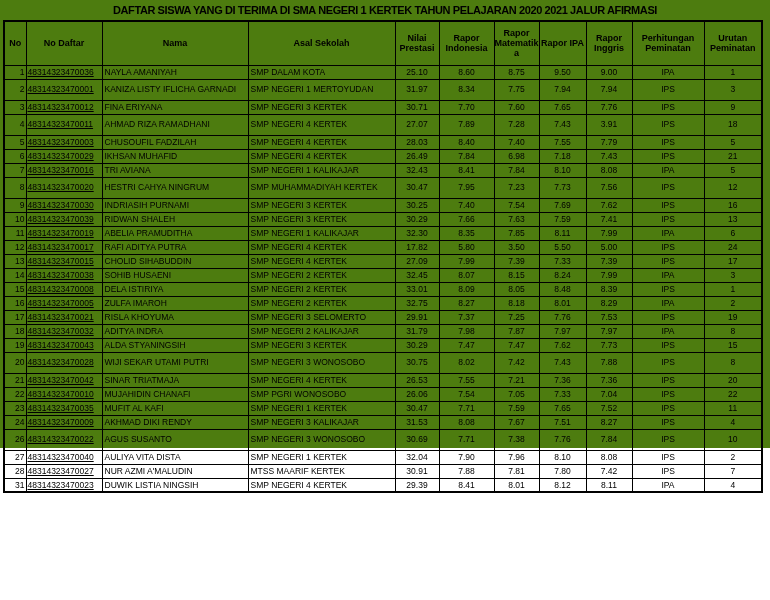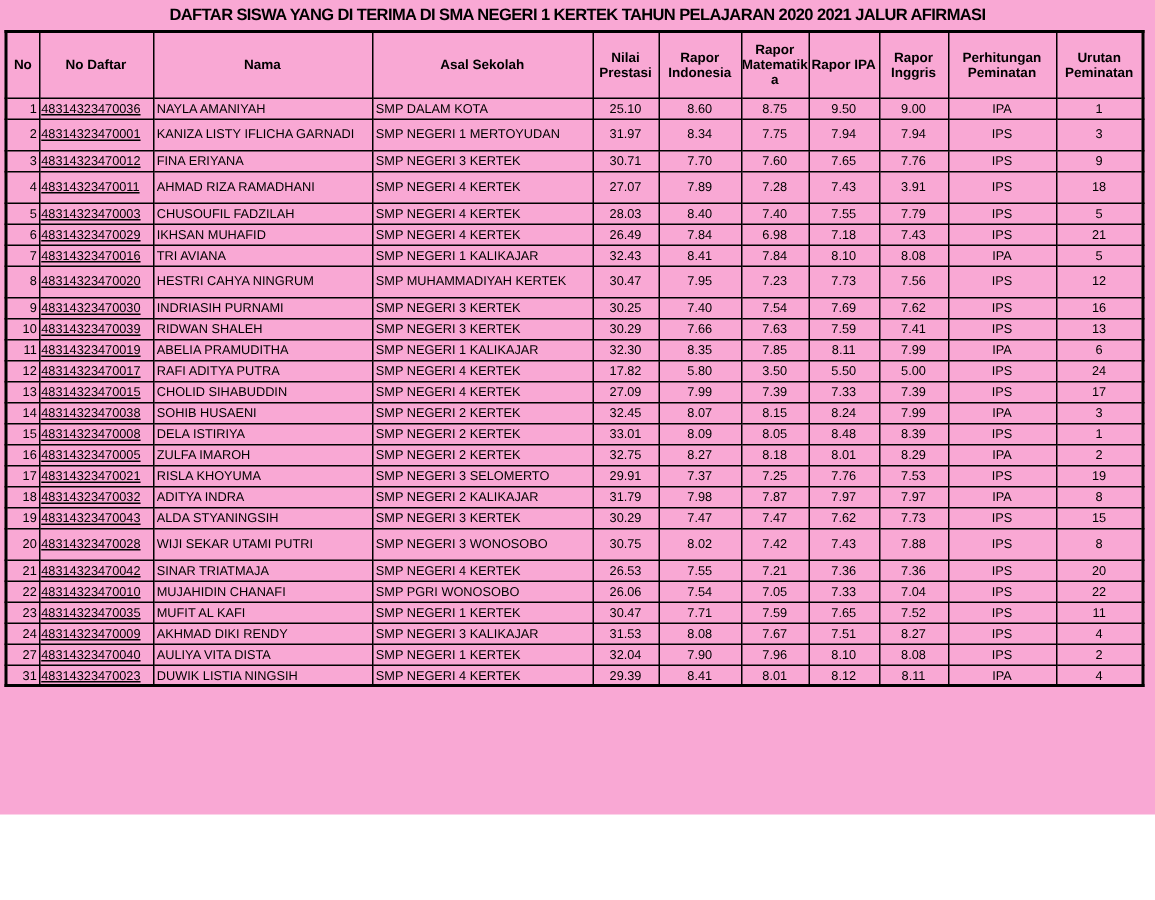--- a/index.html
+++ b/index.html
@@ -4,21 +4,21 @@
 <style>
   * { box-sizing: border-box; }
   html, body {
     margin: 0; padding: 0;
     width: 770px; height: 600px;
     background: #ffffff;
     color: #000000;
     font-family: "Liberation Sans", sans-serif;
     overflow: hidden;
   }
-  .page { width: 770px; height: 543px; background: #f9a8d4; }
+  .page { width: 770px; height: 448px; background: #4d7c0f; }
   .title {
     text-align: center;
     font-weight: bold;
     font-size: 11px;
     letter-spacing: -0.4px;
     padding-top: 4px;
     white-space: nowrap;
   }
   table.students {
     border-collapse: collapse;
@@ -397,34 +397,60 @@
           <td class="c-nama">AKHMAD DIKI RENDY</td>
           <td class="c-asal_sekolah">SMP NEGERI 3 KALIKAJAR</td>
           <td class="c-nilai_prestasi">31.53</td>
           <td class="c-rapor_indonesia">8.08</td>
           <td class="c-rapor_matematika">7.67</td>
           <td class="c-rapor_ipa">7.51</td>
           <td class="c-rapor_inggris">8.27</td>
           <td class="c-perhitungan_peminatan">IPS</td>
           <td class="c-urutan_peminatan">4</td>
         </tr>
+        <tr class="tall">
+          <td class="c-no">26</td>
+          <td class="c-no_daftar">48314323470022</td>
+          <td class="c-nama">AGUS SUSANTO</td>
+          <td class="c-asal_sekolah">SMP NEGERI 3 WONOSOBO</td>
+          <td class="c-nilai_prestasi">30.69</td>
+          <td class="c-rapor_indonesia">7.71</td>
+          <td class="c-rapor_matematika">7.38</td>
+          <td class="c-rapor_ipa">7.76</td>
+          <td class="c-rapor_inggris">7.84</td>
+          <td class="c-perhitungan_peminatan">IPS</td>
+          <td class="c-urutan_peminatan">10</td>
+        </tr>
         <tr>
           <td class="c-no">27</td>
           <td class="c-no_daftar">48314323470040</td>
           <td class="c-nama">AULIYA VITA DISTA</td>
           <td class="c-asal_sekolah">SMP NEGERI 1 KERTEK</td>
           <td class="c-nilai_prestasi">32.04</td>
           <td class="c-rapor_indonesia">7.90</td>
           <td class="c-rapor_matematika">7.96</td>
           <td class="c-rapor_ipa">8.10</td>
           <td class="c-rapor_inggris">8.08</td>
           <td class="c-perhitungan_peminatan">IPS</td>
           <td class="c-urutan_peminatan">2</td>
         </tr>
         <tr>
+          <td class="c-no">28</td>
+          <td class="c-no_daftar">48314323470027</td>
+          <td class="c-nama">NUR AZMI A'MALUDIN</td>
+          <td class="c-asal_sekolah">MTSS MAARIF KERTEK</td>
+          <td class="c-nilai_prestasi">30.91</td>
+          <td class="c-rapor_indonesia">7.88</td>
+          <td class="c-rapor_matematika">7.81</td>
+          <td class="c-rapor_ipa">7.80</td>
+          <td class="c-rapor_inggris">7.42</td>
+          <td class="c-perhitungan_peminatan">IPS</td>
+          <td class="c-urutan_peminatan">7</td>
+        </tr>
+        <tr>
           <td class="c-no">31</td>
           <td class="c-no_daftar">48314323470023</td>
           <td class="c-nama">DUWIK LISTIA NINGSIH</td>
           <td class="c-asal_sekolah">SMP NEGERI 4 KERTEK</td>
           <td class="c-nilai_prestasi">29.39</td>
           <td class="c-rapor_indonesia">8.41</td>
           <td class="c-rapor_matematika">8.01</td>
           <td class="c-rapor_ipa">8.12</td>
           <td class="c-rapor_inggris">8.11</td>
           <td class="c-perhitungan_peminatan">IPA</td>

